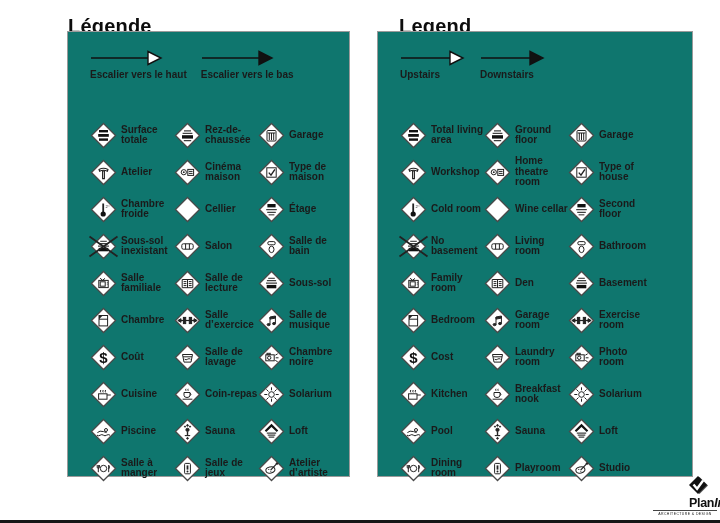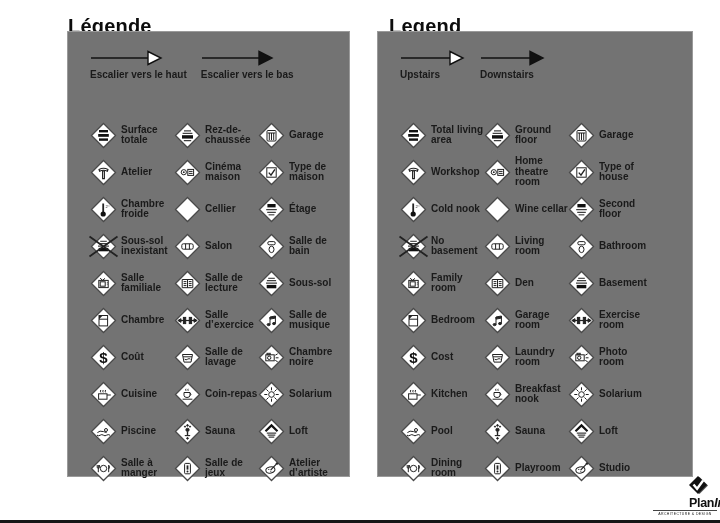--- a/index.html
+++ b/index.html
@@ -4,23 +4,23 @@
 <style>
   html,body{margin:0;padding:0;}
   body{
     width:720px;height:523px;position:relative;background:#fff;overflow:hidden;
     font-family:"Liberation Sans",sans-serif;color:#111;
   }
   .panel-title{
     position:absolute;top:2px;font-size:20px;font-weight:bold;letter-spacing:.2px;color:#0d0d0d;
   }
   #title-fr{left:68px;text-decoration:underline;}
-  #title-en{left:389px;text-align:center;}
+  #title-en{left:399px;text-align:center;}
   .panel{
-    position:absolute;top:31px;height:446px;background:#737373;
+    position:absolute;top:31px;height:446px;background:#0f766e;
     border:1.5px solid #9a9a9a;box-sizing:border-box;
     padding:14px 0 0 22px;
   }
   #panel-fr{left:67px;width:283px;}
   #panel-en{left:377px;width:316px;}
   .arrows{display:flex;gap:14px;margin-top:4px;}
   .arrow-group{display:flex;flex-direction:column;align-items:flex-start;}
   .arrow-group svg{display:block;}
   .arrow-label{font-size:10px;font-weight:bold;margin-top:3px;white-space:nowrap;color:#1a1a1a;}
   .grid{
@@ -568,21 +568,21 @@
         <span class="icon">
           <svg viewBox="0 0 27 27" width="27" height="27" style="overflow:visible;display:block">
             <polygon points="13.5,1.5 25.5,13.5 13.5,25.5 1.5,13.5" fill="#fff" stroke="#4a4a4a" stroke-width="1.3"></polygon>
             <g>
               <path d="M13.2,7.5 v9" stroke="#222" stroke-width="1.8" fill="none"></path>
               <circle cx="13.2" cy="18" r="2.6" fill="#111"></circle>
               <text x="15.6" y="11.8" font-size="4.2" fill="#222" font-family="Liberation Sans,sans-serif">2°</text>
             </g>
           </svg>
         </span>
-        <div class="lbl">Cold nook</div>
+        <div class="lbl">Cold room</div>
       </div>
       <div class="cell">
         <span class="icon">
           <svg viewBox="0 0 27 27" width="27" height="27" style="overflow:visible;display:block">
             <polygon points="13.5,1.5 25.5,13.5 13.5,25.5 1.5,13.5" fill="#fff" stroke="#4a4a4a" stroke-width="1.3"></polygon>
           </svg>
         </span>
         <div class="lbl">Wine cellar</div>
       </div>
       <div class="cell">

